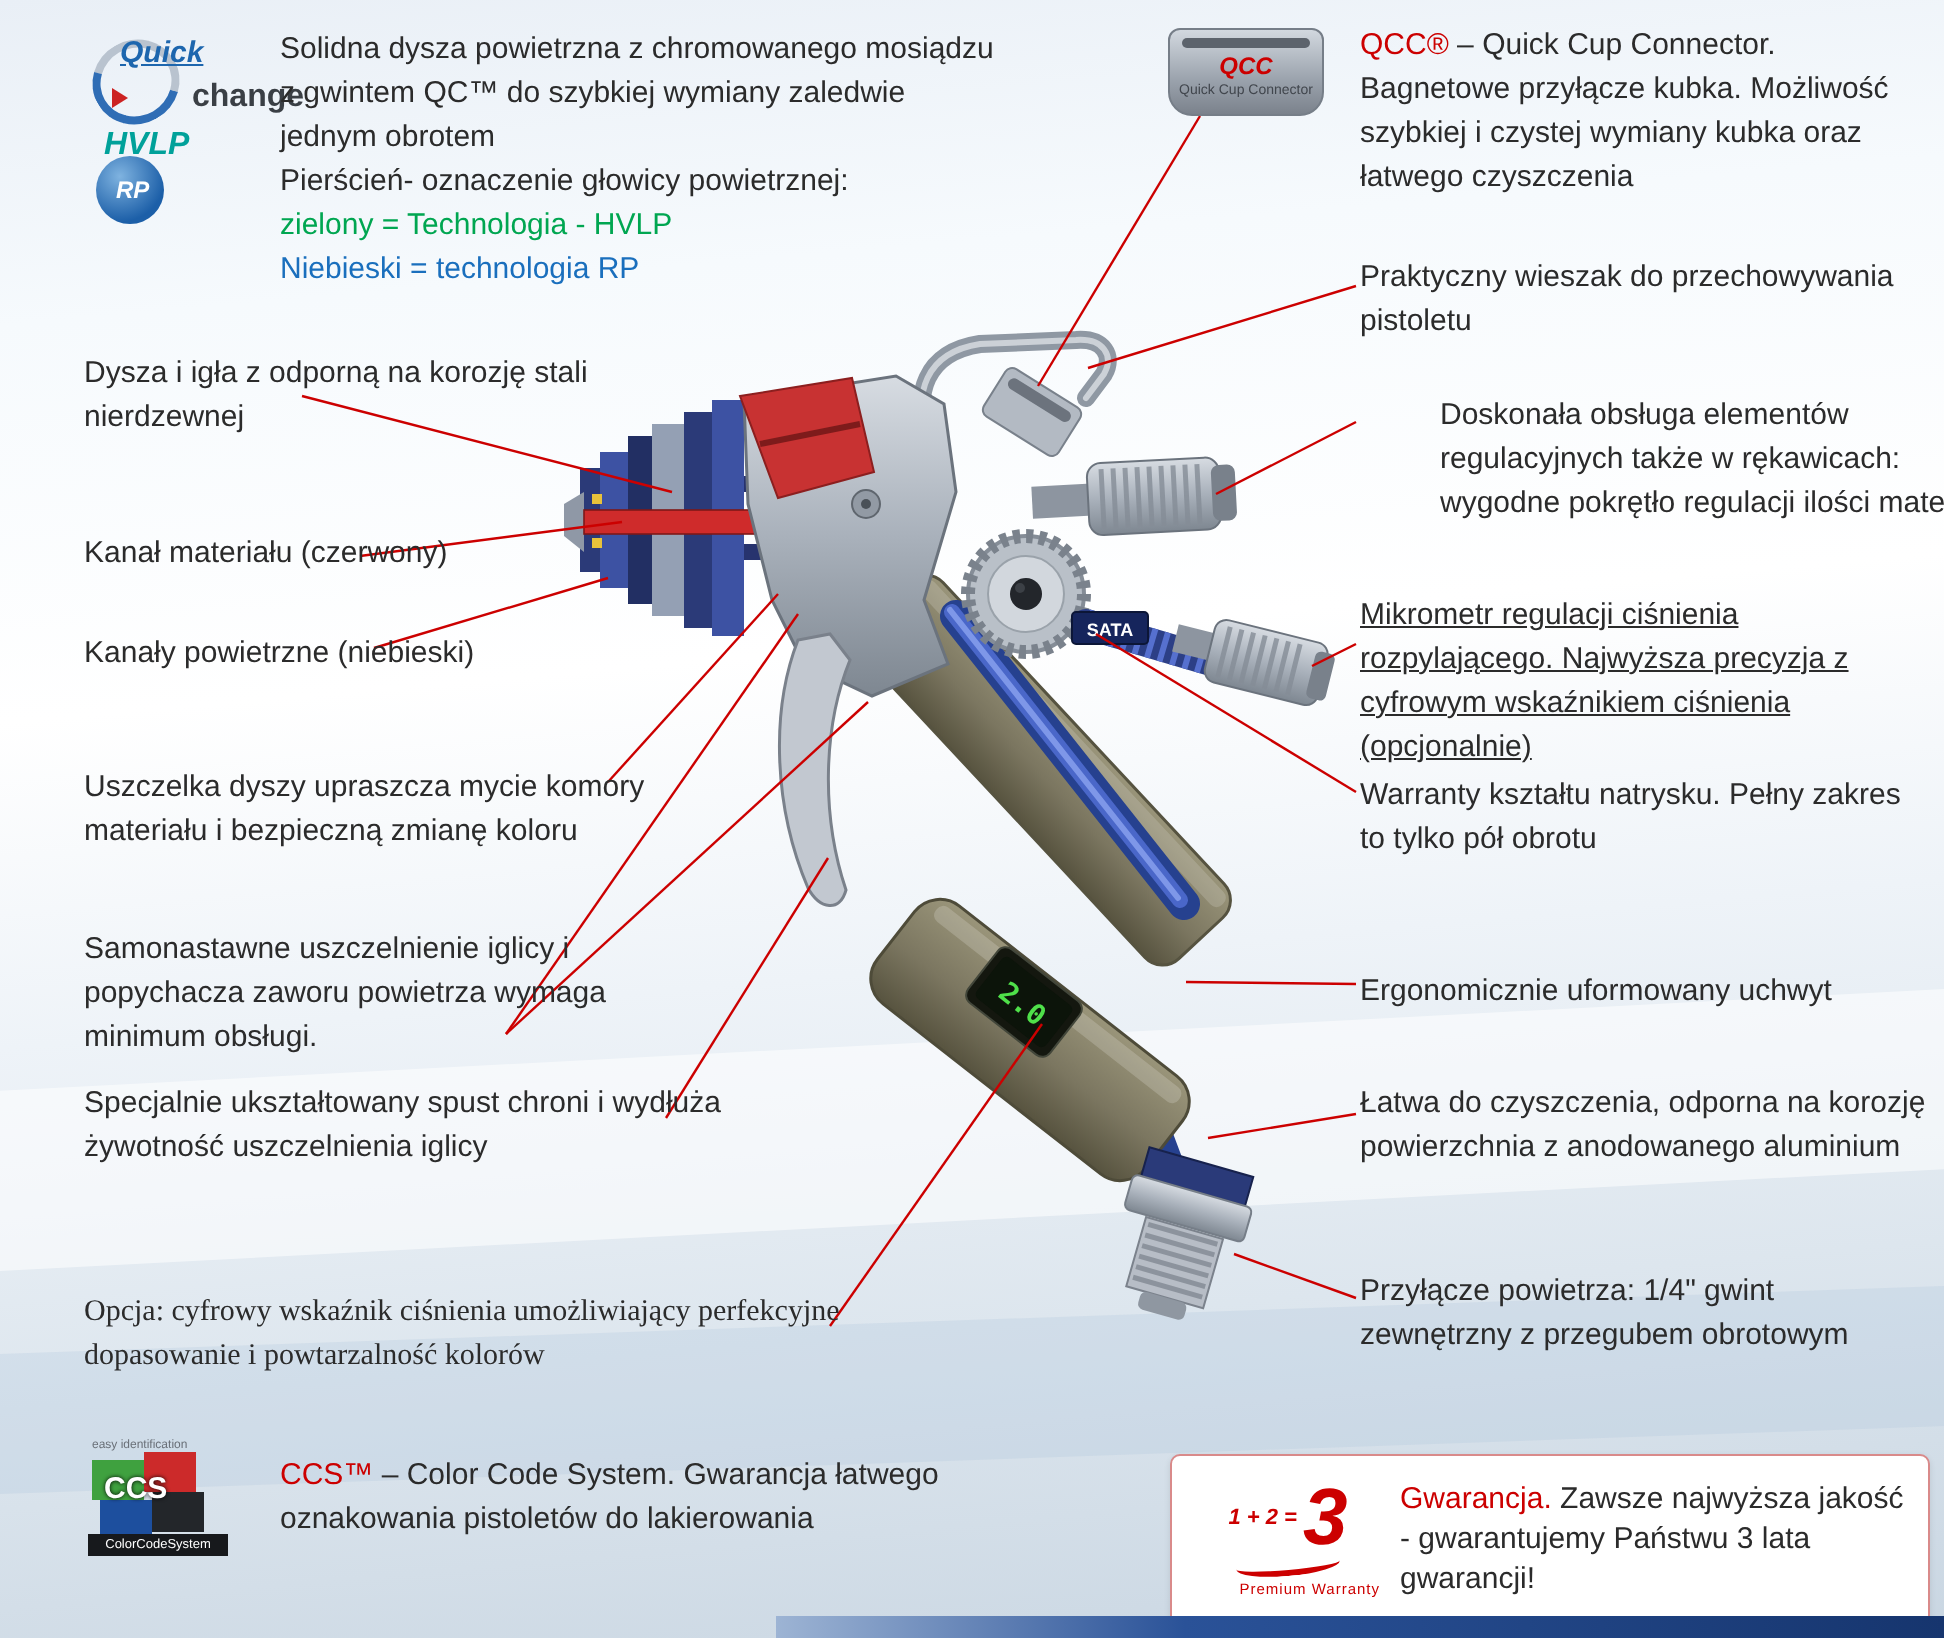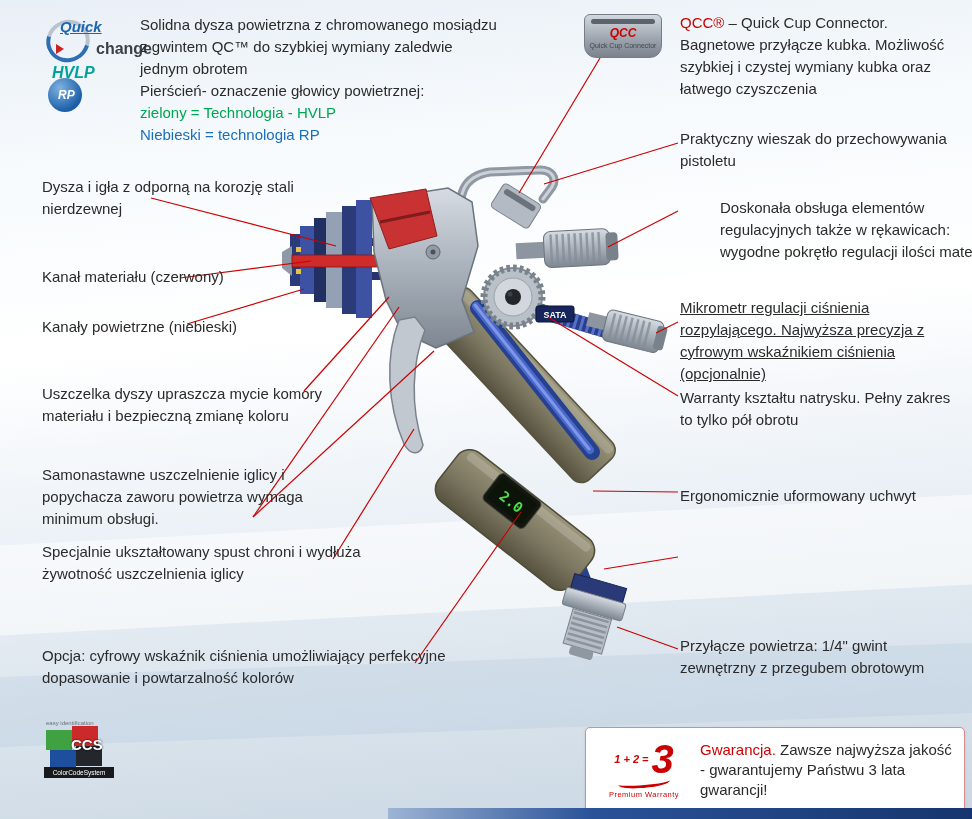--- a/index.html
+++ b/index.html
@@ -46,29 +46,29 @@
   .qcc-sub{position:absolute;left:0;right:0;top:27px;font-size:7px;color:#41464d;}
 
   
   .ccs-icon{position:absolute;left:44px;top:720px;width:70px;height:58px;}
   .ccs-sq{position:absolute;width:26px;height:20px;}
   .ccs-tl{left:2px;top:10px;background:#3fa13f;}
   .ccs-tr{left:28px;top:6px;background:#cc2a2a;}
   .ccs-bl{left:6px;top:30px;background:#1d4f9e;}
   .ccs-br{left:32px;top:26px;background:#23262a;}
   .ccs-tag{position:absolute;left:2px;top:0;font-size:6px;color:#6a7078;}
-  .ccs-title{position:absolute;left:8px;top:16px;font-weight:bold;font-size:15px;color:#ffffff;text-shadow:0 0 2px #000;margin-left:19px;}
+  .ccs-title{position:absolute;left:8px;top:16px;font-weight:bold;font-size:15px;color:#ffffff;text-shadow:0 0 2px #000;}
   .ccs-bar{position:absolute;left:0;bottom:0;width:70px;height:11px;background:#17191c;color:#fff;
     font-size:6.5px;line-height:11px;text-align:center;}
 
   
   .warranty-box{position:absolute;left:585px;top:727px;width:380px;height:86px;background:#ffffff;
     border:1px solid #d98a8a;border-radius:5px;box-shadow:0 1px 3px rgba(0,0,0,0.10);
     display:flex;align-items:center;padding:6px 12px;box-sizing:border-box;}
-  .badge3{width:92px;flex:0 0 auto;text-align:center;position:relative;margin-right:10px;}
+  .badge3{width:92px;flex:0 0 auto;text-align:right;position:relative;margin-right:10px;}
   .b-row{display:flex;align-items:center;justify-content:center;}
   .b-eq{font-size:11px;font-weight:bold;color:#cc0000;margin-right:3px;font-style:italic;}
   .b-three{font-size:40px;font-weight:bold;font-style:italic;color:#cc0000;line-height:0.9;}
   .b-arc{display:block;margin:0 auto;width:52px;height:8px;border-bottom:3px solid #cc0000;
     border-radius:50%;transform:rotate(-5deg);}
   .b-sub{display:block;font-size:7.5px;color:#cc0000;letter-spacing:0.5px;margin-top:2px;}
   .warranty-text{font-size:15px;line-height:20px;}
 </style>
 </head>
 <body>
@@ -231,46 +231,50 @@
     <div class="green-line">zielony = Technologia - HVLP</div>
     <div class="blue-line">Niebieski = technologia RP</div>
   </div>
 
   <div class="ann" style="left:42px;top:176px;width:260px;">Dysza i igła z odporną na korozję stali nierdzewnej</div>
   <div class="ann" style="left:42px;top:266px;width:200px;">Kanał materiału (czerwony)</div>
   <div class="ann" style="left:42px;top:316px;width:200px;">Kanały powietrzne (niebieski)</div>
   <div class="ann" style="left:42px;top:383px;width:310px;">Uszczelka dyszy upraszcza mycie komory materiału i bezpieczną zmianę koloru</div>
   <div class="ann" style="left:42px;top:464px;width:300px;">Samonastawne uszczelnienie iglicy i popychacza zaworu powietrza wymaga minimum obsługi.</div>
   <div class="ann" style="left:42px;top:541px;width:360px;">Specjalnie ukształtowany spust chroni i wydłuża żywotność uszczelnienia iglicy</div>
-  <div class="ann" style="left:42px;top:645px;width:430px;">Opcja: cyfrowy wskaźnik ciśnienia umożliwiający perfekcyjne dopasowanie i powtarzalność kolorów</div>
+  <div class="ann" style="left:42px;top:645px;width:430px;font-family:Liberation Serif, serif;">Opcja: cyfrowy wskaźnik ciśnienia umożliwiający perfekcyjne dopasowanie i powtarzalność kolorów</div>
 
   <div class="qcc-icon">
     <span class="qcc-slot"></span>
     <span class="qcc-title">QCC</span>
     <span class="qcc-sub">Quick Cup Connector</span>
   </div>
   <div class="ann" style="left:680px;top:12px;width:286px;">
     <span class="lead-red">QCC®</span><span> – Quick Cup Connector. Bagnetowe przyłącze kubka. Możliwość szybkiej i czystej wymiany kubka oraz łatwego czyszczenia</span>
   </div>
 
   <div class="ann" style="left:680px;top:128px;width:286px;">Praktyczny wieszak do przechowywania pistoletu</div>
   <div class="ann" style="left:680px;top:197px;width:286px;margin-left:40px;">Doskonała obsługa elementów regulacyjnych także w rękawicach: wygodne pokrętło regulacji ilości materiału</div>
   <div class="ann" style="left:680px;top:297px;width:286px;text-decoration:underline;">Mikrometr regulacji ciśnienia rozpylającego. Najwyższa precyzja z cyfrowym wskaźnikiem ciśnienia (opcjonalnie)</div>
   <div class="ann" style="left:680px;top:387px;width:286px;">Warranty kształtu natrysku. Pełny zakres to tylko pół obrotu</div>
   <div class="ann" style="left:680px;top:485px;width:286px;">Ergonomicznie uformowany uchwyt</div>
+  <div class="ann" style="left:680px;top:541px;width:286px;">Łatwa do czyszczenia, odporna na korozję powierzchnia z anodowanego aluminium</div>
   <div class="ann" style="left:680px;top:635px;width:286px;">Przyłącze powietrza: 1/4" gwint zewnętrzny z przegubem obrotowym</div>
 
   <div class="ccs-icon">
     <span class="ccs-tag">easy identification</span>
     <span class="ccs-sq ccs-tl"></span>
     <span class="ccs-sq ccs-tr"></span>
     <span class="ccs-sq ccs-bl"></span>
     <span class="ccs-sq ccs-br"></span>
     <span class="ccs-title">CCS</span>
     <span class="ccs-bar">ColorCodeSystem</span>
+  </div>
+  <div class="ann" style="left:140px;top:727px;width:390px;">
+    <span class="lead-red">CCS™</span><span> – Color Code System. Gwarancja łatwego oznakowania pistoletów do lakierowania</span>
   </div>
 
   <div class="warranty-box">
     <div class="badge3">
       <div class="b-row">
         <span class="b-eq">1 + 2 =</span>
         <span class="b-three">3</span>
       </div>
       <span class="b-arc"></span>
       <span class="b-sub">Premium Warranty</span>

